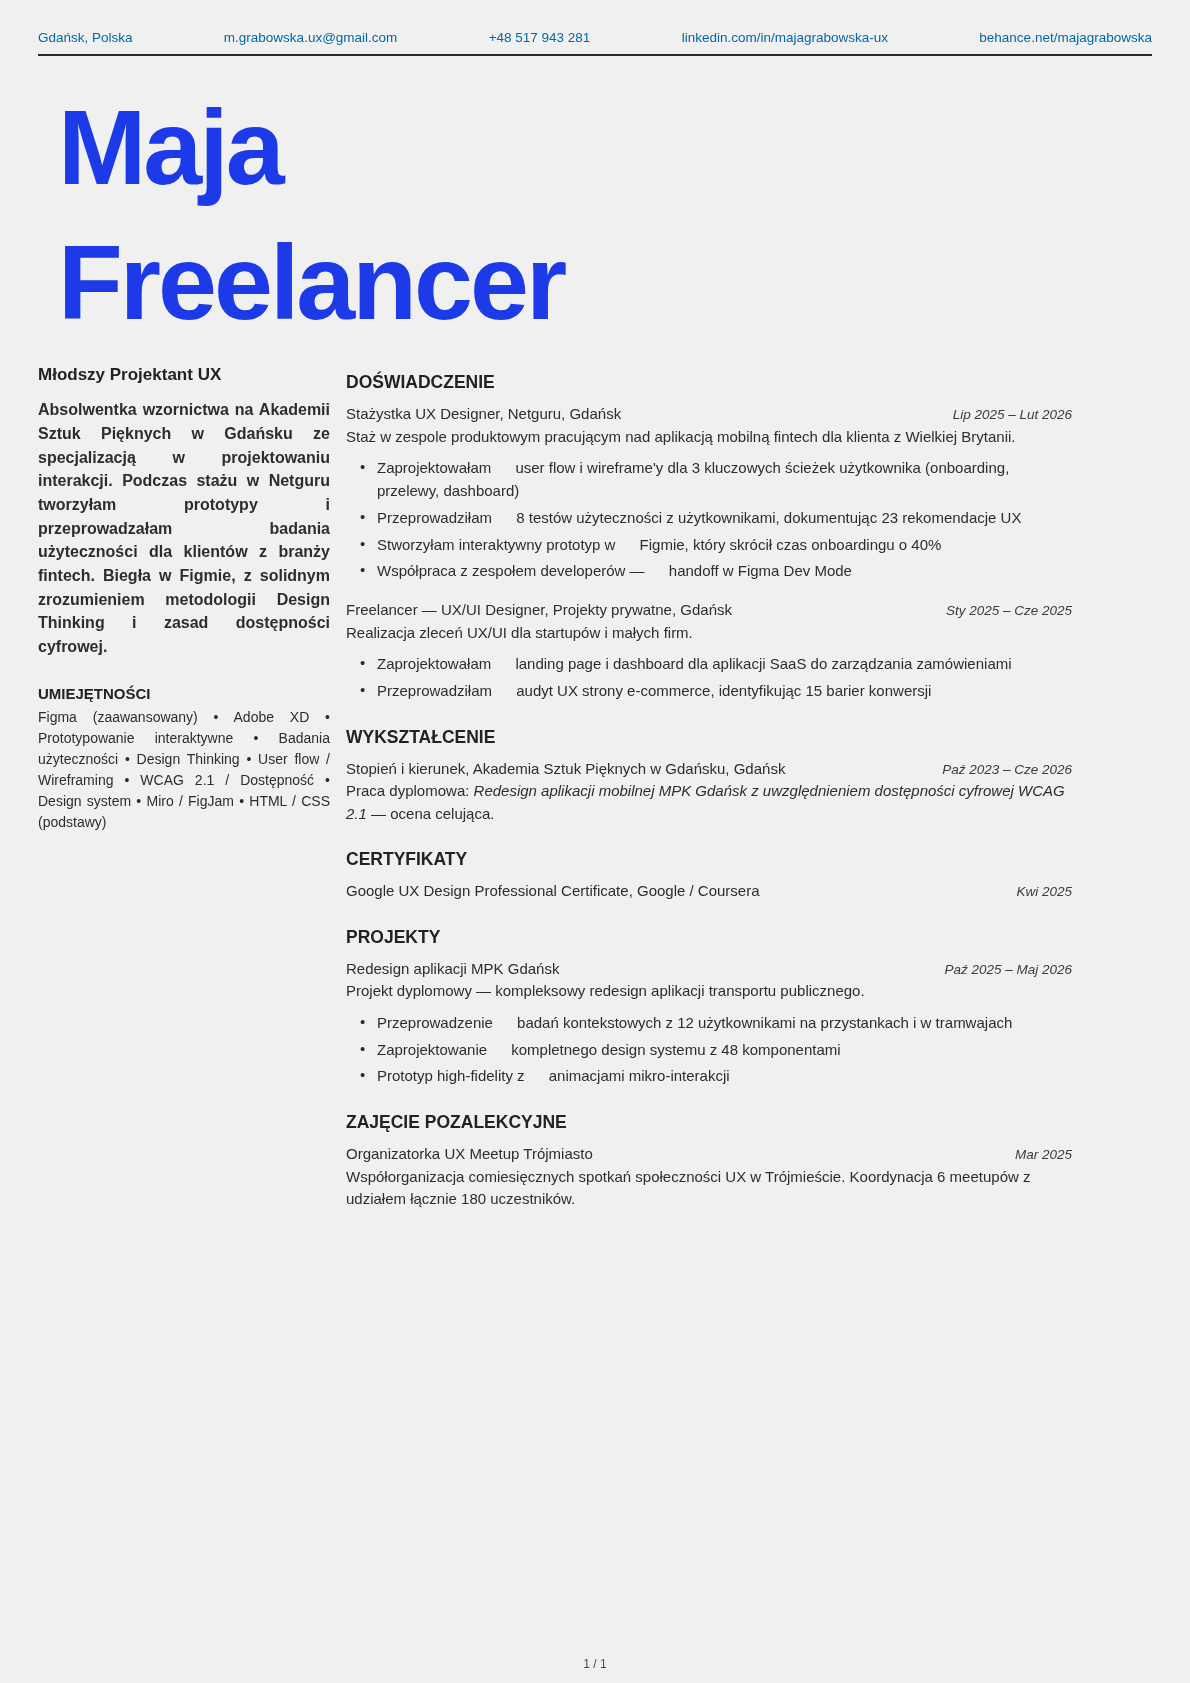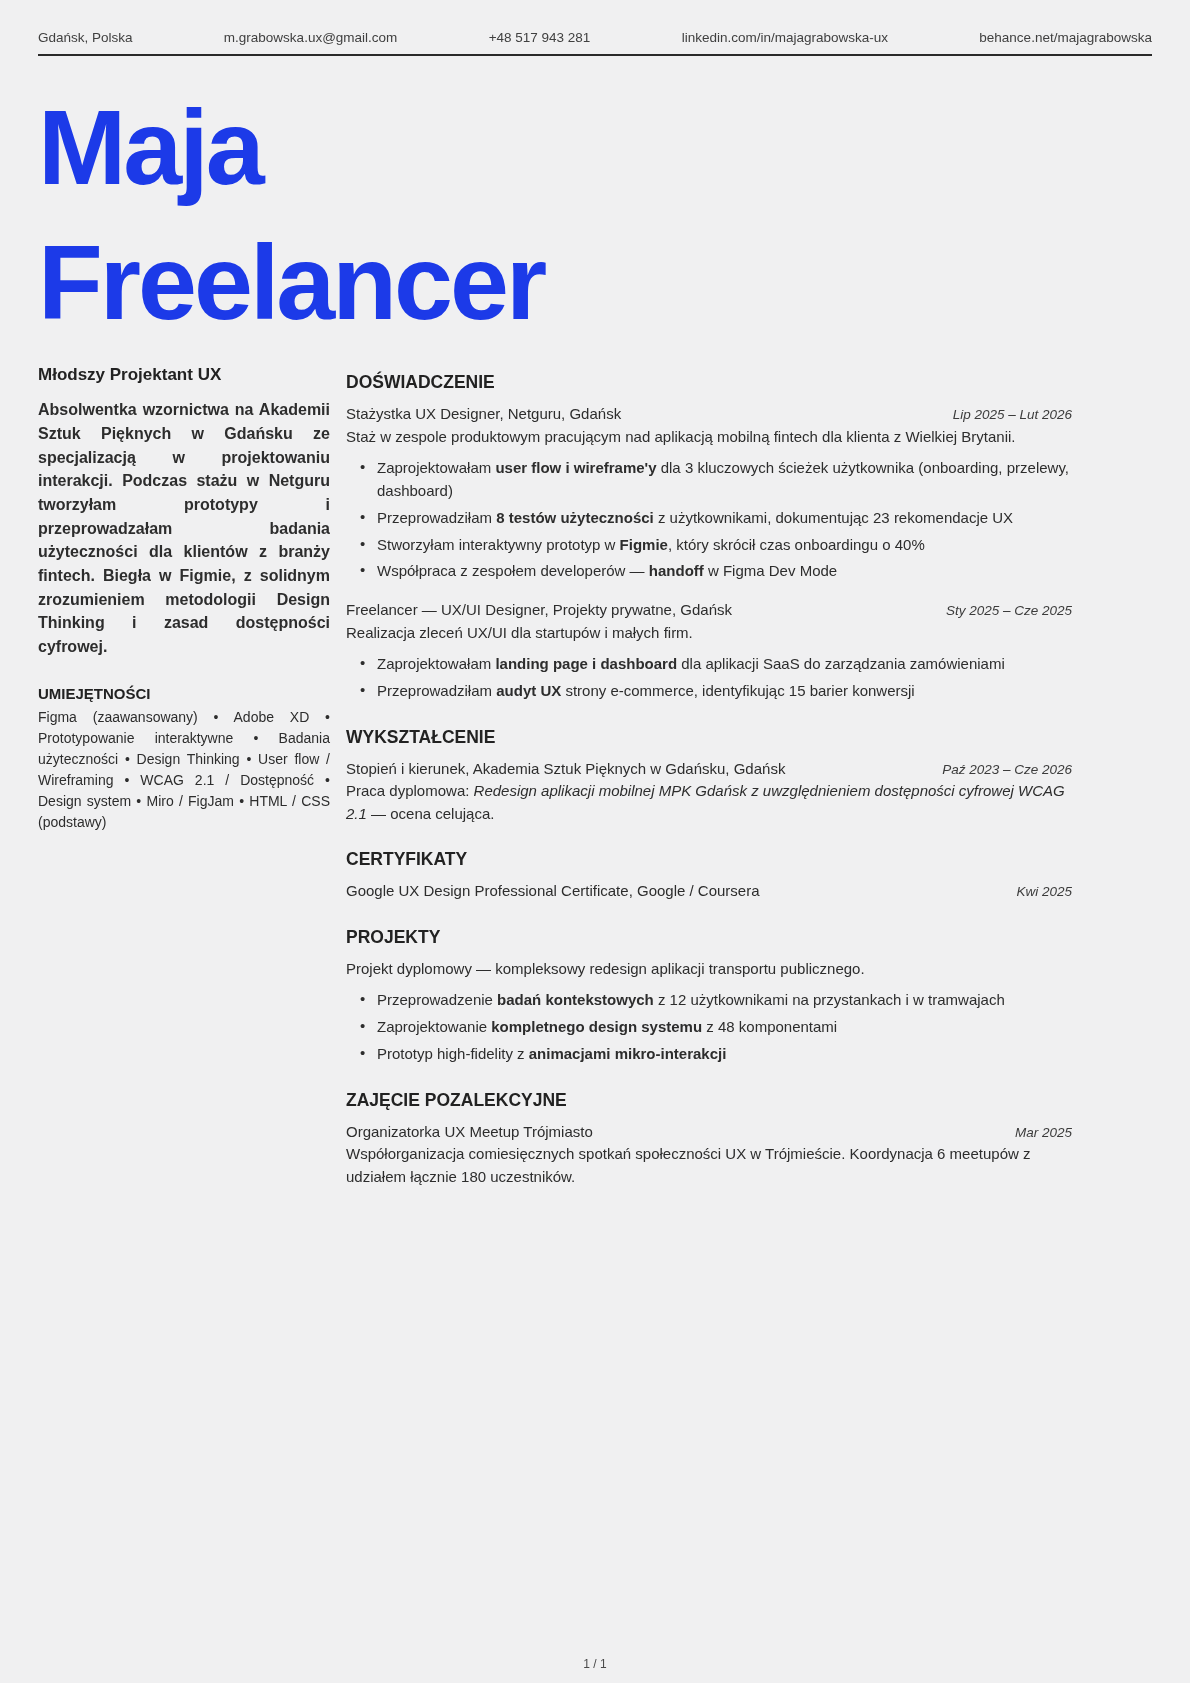--- a/index.html
+++ b/index.html
@@ -13,25 +13,25 @@
     overflow: hidden;
   }
   .header {
     margin: 0 38px;
     padding-top: 30px;
     padding-bottom: 9px;
     display: flex;
     justify-content: space-between;
     align-items: baseline;
     font-size: 13.5px;
-    color: #404040;
+    color: #0369a1;
     border-bottom: 2px solid #2a2a2a;
   }
   .name {
-    margin: 24px 38px 16px;
+    margin: 24px 58px 16px;
     font-size: 106px;
     font-weight: 700;
     line-height: 1.27;
     letter-spacing: -3px;
     color: #1c3ae8;
   }
   .main {
     display: flex;
     margin: 14px 118px 0 38px;
     gap: 16px;
@@ -105,21 +105,21 @@
     margin-bottom: 4px;
   }
   ul.bullets li::before {
     content: "\2022";
     position: absolute;
     left: -17px;
     top: -1px;
     font-size: 15px;
     color: #2d2d2d;
   }
-  strong { font-weight: 700; }
+  strong { font-weight: 400; margin-left: 20px; }
   em { font-style: italic; }
   .footer {
     position: absolute;
     left: 0; right: 0;
     bottom: 12px;
     text-align: center;
     font-size: 12px;
     color: #4a4a4a;
   }
 </style>
@@ -188,20 +188,24 @@
         <div class="entry">
           <div class="entry-head">
             <span>Google UX Design Professional Certificate, Google / Coursera</span>
             <span class="entry-date">Kwi 2025</span>
           </div>
         </div>
       </section>
       <section class="section">
         <h2 class="section-title">PROJEKTY</h2>
         <div class="entry">
+          <div class="entry-head">
+            <span>Redesign aplikacji MPK Gdańsk</span>
+            <span class="entry-date">Paź 2025 – Maj 2026</span>
+          </div>
           <p class="entry-desc"><span>Projekt dyplomowy — kompleksowy redesign aplikacji transportu publicznego.</span></p>
           <ul class="bullets">
             <li><span>Przeprowadzenie </span><strong>badań kontekstowych</strong><span> z 12 użytkownikami na przystankach i w tramwajach</span></li>
             <li><span>Zaprojektowanie </span><strong>kompletnego design systemu</strong><span> z 48 komponentami</span></li>
             <li><span>Prototyp high-fidelity z </span><strong>animacjami mikro-interakcji</strong></li>
           </ul>
         </div>
       </section>
       <section class="section">
         <h2 class="section-title">ZAJĘCIE POZALEKCYJNE</h2>

